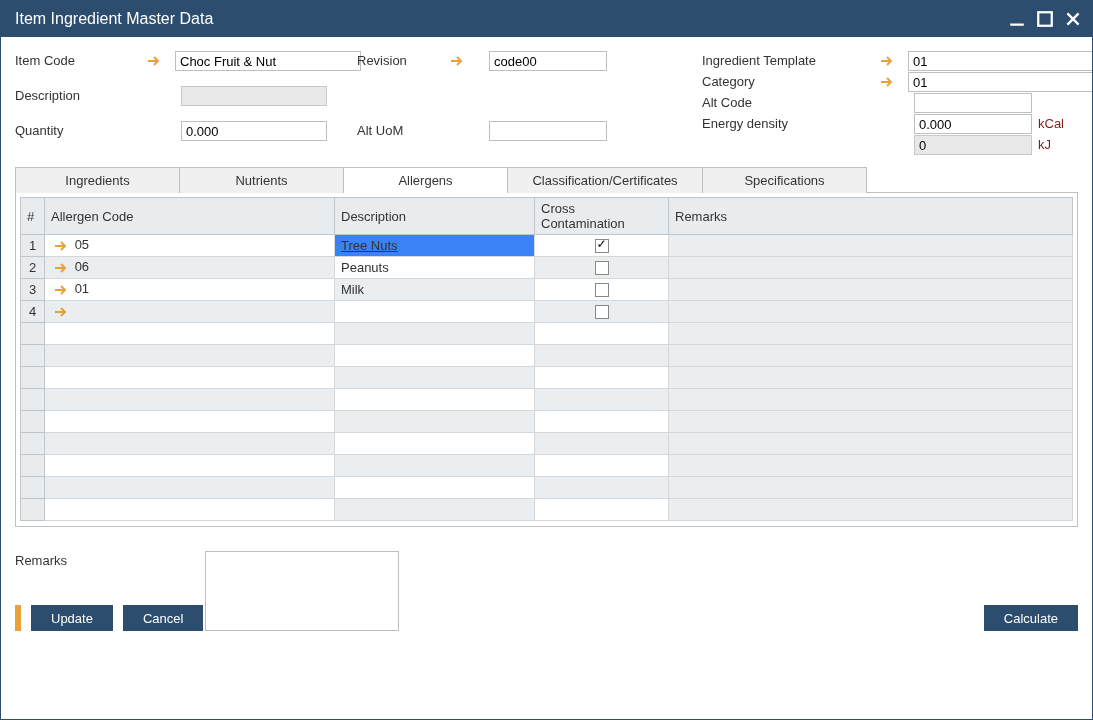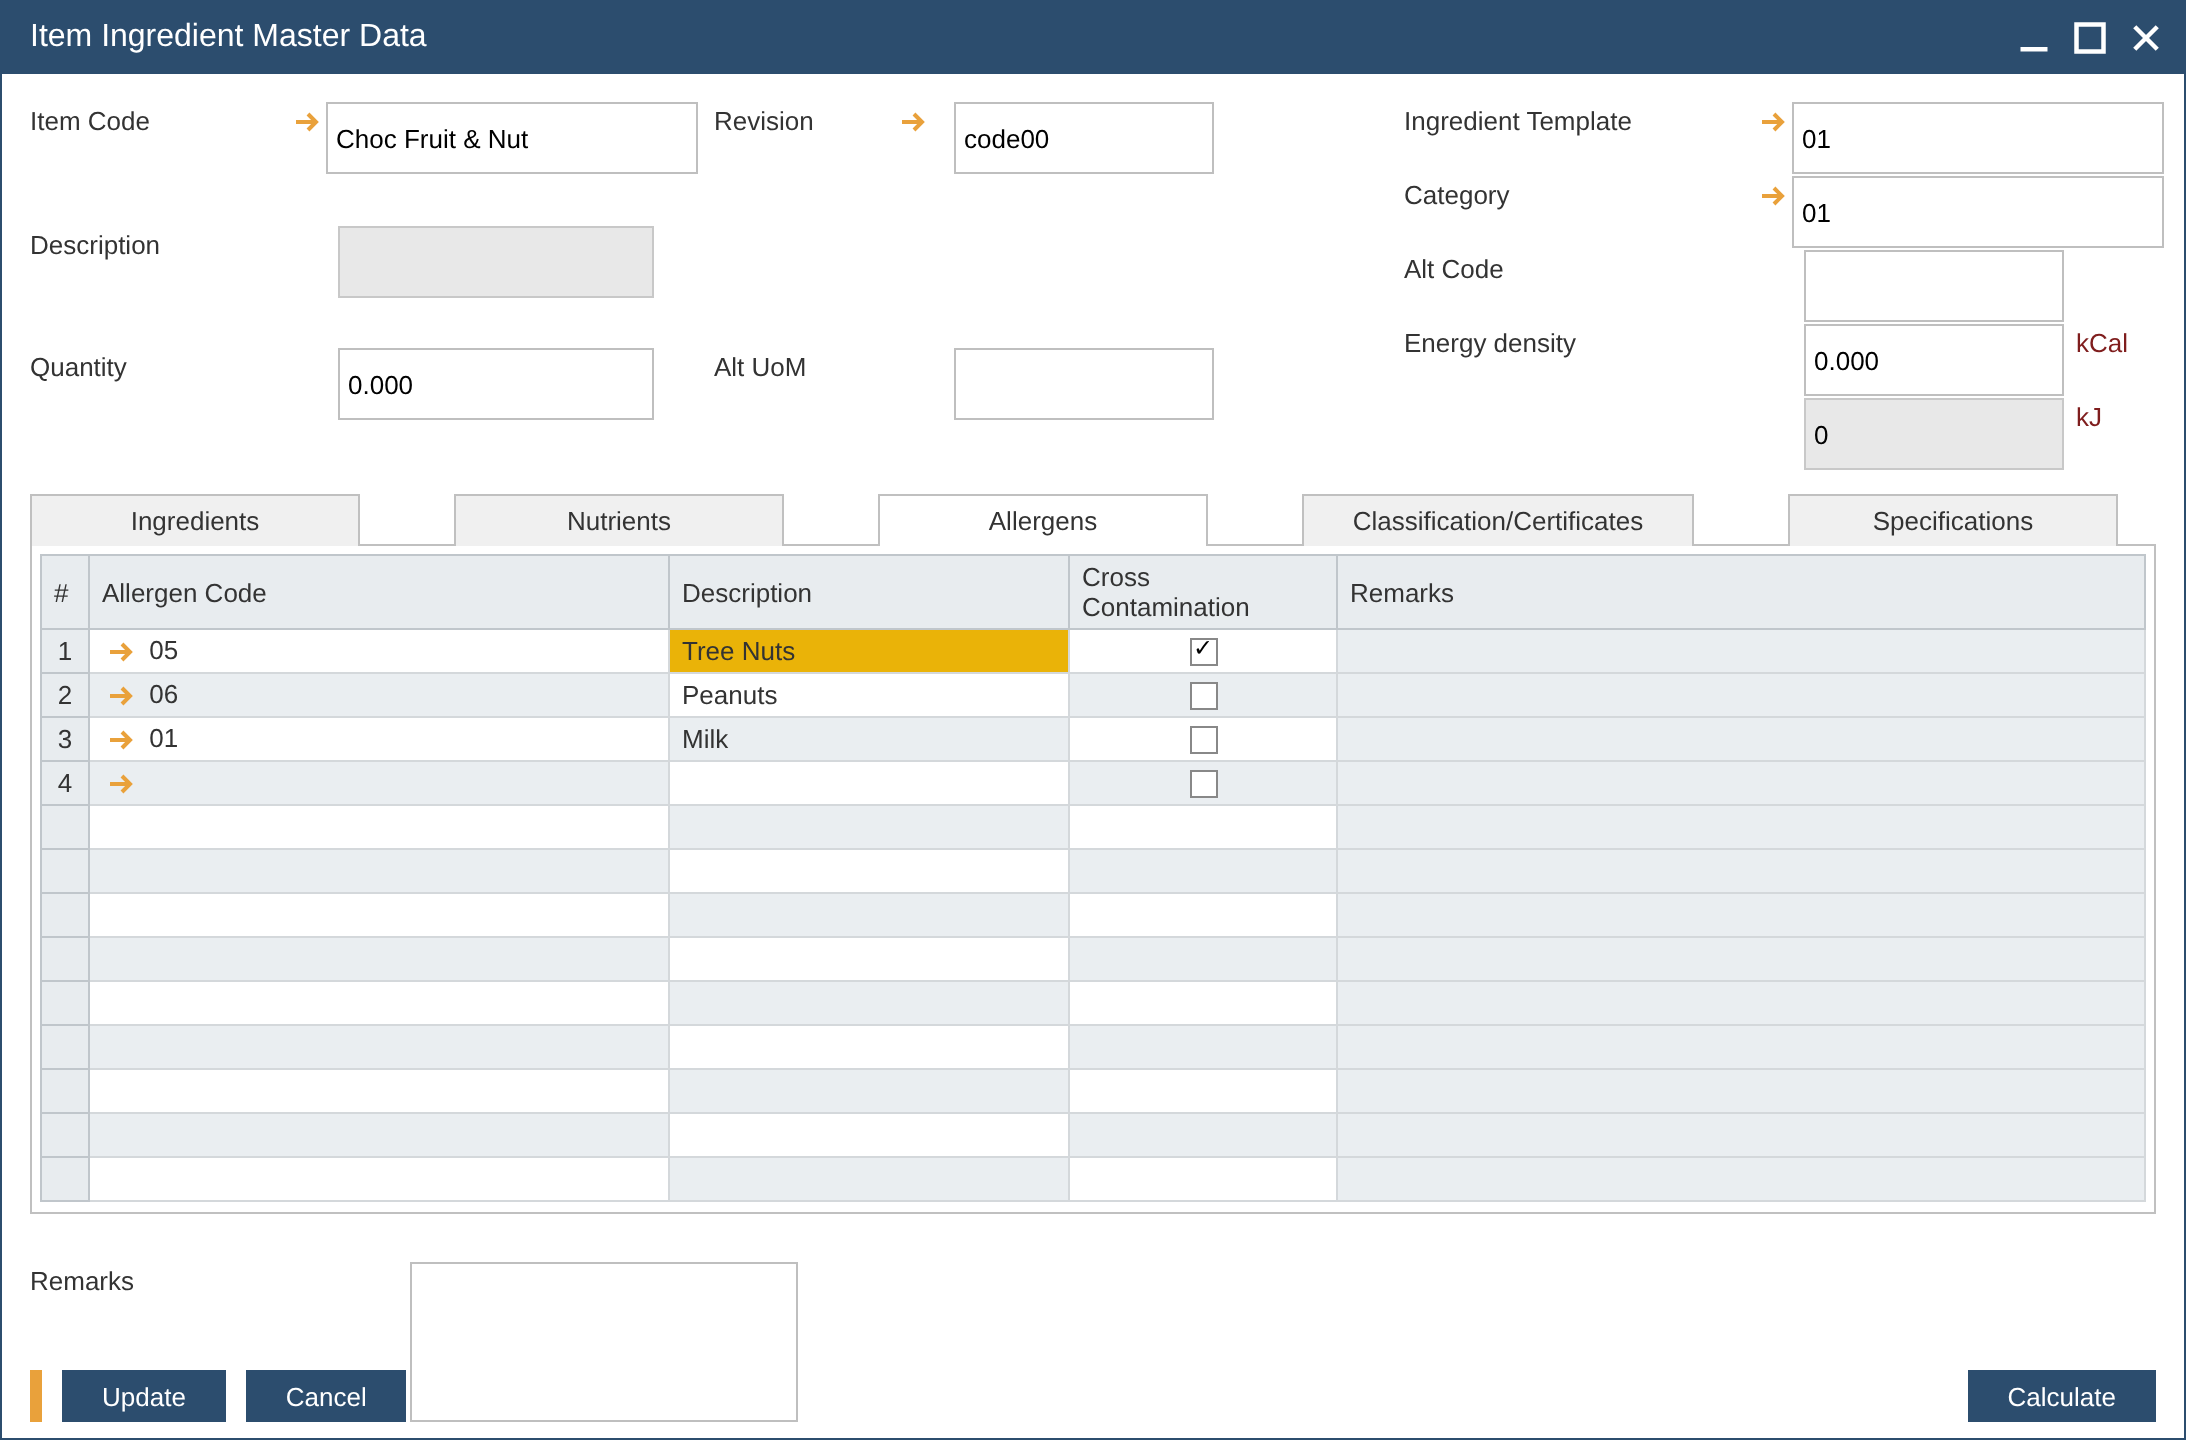--- a/index.html
+++ b/index.html
@@ -8,26 +8,26 @@
 .titlebar-title { color: #fff; font-size: 16px; }
 .win-controls { display: flex; gap: 10px; align-items: center; }
 .win-btn { width: 18px; height: 18px; display: inline-flex; align-items: center; justify-content: center; cursor: pointer; }
 .win-btn svg { stroke: #fff; stroke-width: 2; fill: none; }
 .content { padding: 14px; position: relative; }
 .form-area { display: flex; justify-content: space-between; margin-bottom: 12px; }
 .form-col { display: grid; row-gap: 1px; }
 .left-col { grid-template-columns: 154px 158px 30px 90px 30px 130px; }
 .right-col { grid-template-columns: 200px 130px 46px; }
 .field-label { padding: 2px 0; color: #333; }
-.text-input { border: 1px solid #bfbfbf; background: #fff; height: 36px; padding: 0 4px; font-size: 13px; }
+.text-input { border: 1px solid #bfbfbf; background: #fff; height: 20px; padding: 0 4px; font-size: 13px; margin-left: 12px; }
 .text-input.readonly { background: #e8e8e8; border: 1px solid #c8c8c8; }
 .arrow-icon { display: inline-flex; align-items: center; justify-content: center; height: 20px; width: 20px; }
 .arrow-icon svg { width: 14px; height: 12px; }
 .unit { padding: 2px 0 0 6px; color: #7f1d1d; }
-.tabs { display: flex; margin-top: 10px; gap: 48px; }
+.tabs { display: flex; margin-top: 10px; }
 .tab { width: 165px; height: 26px; border: 1px solid #c0c0c0; background: #f0f0f0; display: flex; align-items: center; justify-content: center; cursor: pointer; border-bottom: none; margin-right: -1px; color: #333; }
 .tab.active { background: #fff; position: relative; z-index: 2; }
 .tab-content { border: 1px solid #c0c0c0; padding: 4px; height: 335px; margin-top: -1px; }
 .grid { width: 100%; border-collapse: collapse; }
 .grid th { background: #e8ecef; border: 1px solid #c0c6cb; text-align: left; font-weight: normal; color: #333; padding: 3px 6px; height: 24px; }
 .grid td { border: 1px solid #d4d8db; padding: 0 6px; height: 22px; color: #333; }
 .grid .rownum { background: #e8ecef; text-align: center; width: 24px; border: 1px solid #c0c6cb; }
 .grid tr.selected td.cc-cell { background: #a8c6e0; }
 .grid tr.alt td:not(.rownum) { background: #eaeef1; }
 .grid tr.alt-light td:not(.rownum) { background: #fff; }
@@ -169,21 +169,21 @@
         </tr>
       </thead>
       <tbody id="grid-body">
           <tr class="selected alt-light">
             <td class="rownum">1</td>
             <td><span class="arrow-icon" style="vertical-align:middle">
                 <svg viewBox="0 0 14 12" width="14" height="12">
                   <path d="M1 6 H10 M7 2 L11 6 L7 10" stroke="#e9a13b" stroke-width="2" fill="none"></path>
                 </svg>
               </span> <span>05</span></td>
-            <td style="background: #eab308;">Tree Nuts</td>
+            <td style="background: #3b82f6; text-decoration: underline;">Tree Nuts</td>
             <td class="cc-cell"><span class="chk checked"></span></td>
             <td class="remarks-cell" style="background: rgb(234, 238, 241);"></td>
           </tr>
           <tr class="alt">
             <td class="rownum">2</td>
             <td><span class="arrow-icon" style="vertical-align:middle">
                 <svg viewBox="0 0 14 12" width="14" height="12">
                   <path d="M1 6 H10 M7 2 L11 6 L7 10" stroke="#e9a13b" stroke-width="2" fill="none"></path>
                 </svg>
               </span> <span>06</span></td>

